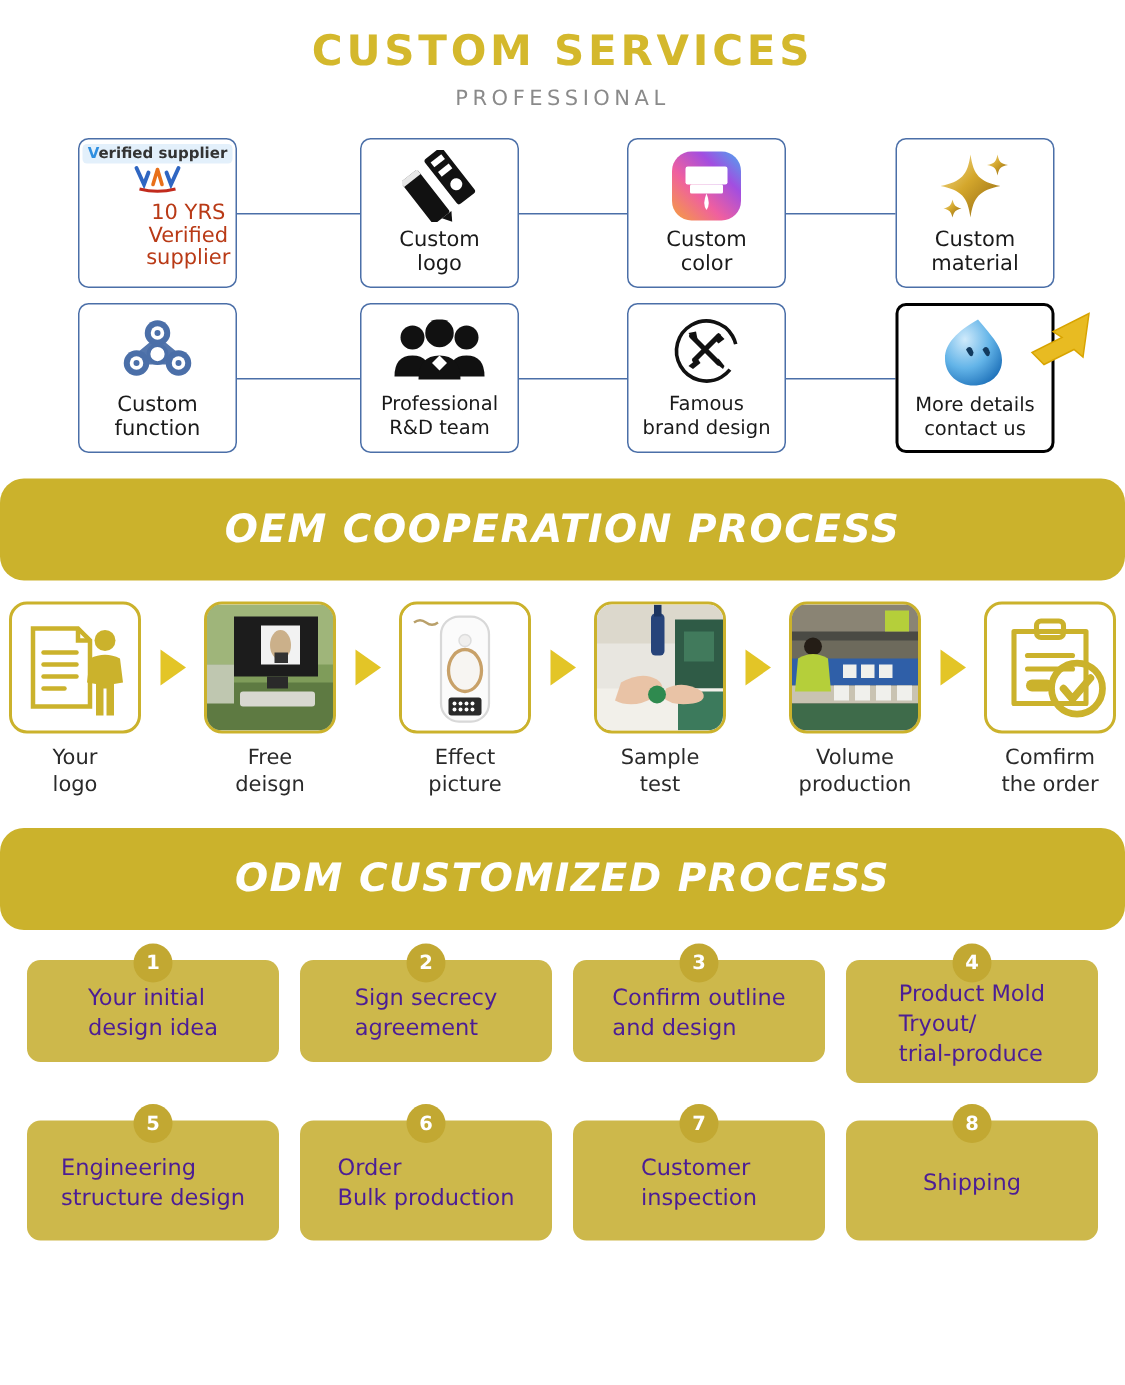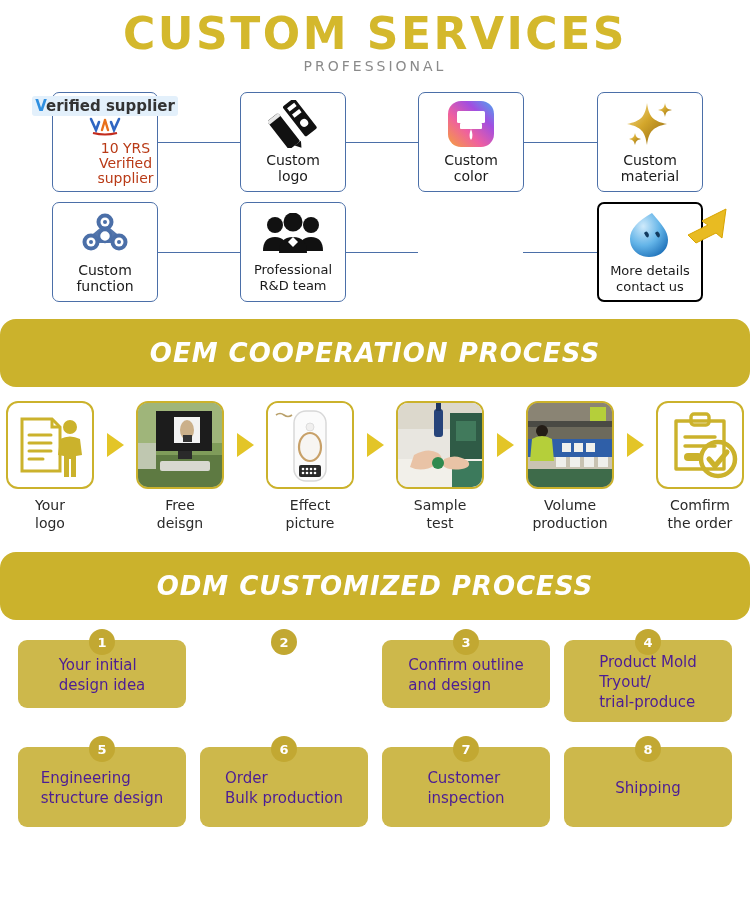--- a/index.html
+++ b/index.html
@@ -7,21 +7,21 @@
     width: 750px; height: 923px;
     background: #ffffff;
     font-family: "Liberation Sans", sans-serif;
     overflow: hidden;
     position: relative;
   }
 
   
   .header { text-align: center; padding-top: 14px; }
   .header-title {
-    font-size: 44px; font-weight: bold; color: #d4b82c;
+    font-size: 28px; font-weight: bold; color: #d4b82c;
     letter-spacing: 2.5px; line-height: 40px;
     font-family: "DejaVu Sans", sans-serif;
   }
   .header-sub {
     font-size: 14px; color: #8a8a8a; letter-spacing: 3px;
     margin-top: 4px; font-family: "DejaVu Sans", sans-serif;
   }
 
   
   .svc-section { position: relative; height: 235px; margin-top: 10px; }
@@ -47,21 +47,21 @@
     font-size: 14px; color: #1a1a1a; line-height: 16px;
     text-align: center; font-family: "DejaVu Sans", sans-serif;
   }
   .svc-label.small { font-size: 13px; }
 
   
   .vs-badge { width: 100%; height: 100%; padding-top: 3px;
     display: flex; flex-direction: column; align-items: center; }
   .vs-head {
     background: #e3f0fb; border-radius: 3px; padding: 1px 3px;
-    font-size: 15px; color: #333; font-weight: bold;
+    font-size: 10px; color: #333; font-weight: bold;
     font-family: "DejaVu Sans", sans-serif; white-space: nowrap;
   }
   .vs-head .v { color: #2f8fe0; }
   .vs-logo { margin: 1px 0 0 0; }
   .vs-text {
     color: #b93a16; font-size: 14px; line-height: 15px;
     text-align: center; font-family: "DejaVu Sans", sans-serif; margin-left: 41px;
   }
 
   
@@ -252,20 +252,35 @@
           <path d="M37 38 q0 -14 12 -14 q12 0 12 14 z" fill="#111"></path>
           <circle cx="31" cy="9" r="9.5" fill="#111"></circle>
           <path d="M17 40 q0 -16 14 -16 q14 0 14 16 z" fill="#111"></path>
           <path d="M31 24 l-5 5 l5 5 l5 -5 z" fill="#fff"></path>
         </svg>
       </div>
       <div class="svc-label small" style="white-space:pre-line">Professional
 R&amp;D team</div>
     </div>
 
+    <div class="svc-box" style="left:418px;">
+      <div class="svc-icon">
+        <svg width="50" height="50" viewBox="0 0 50 50">
+          <circle cx="25" cy="25" r="20" fill="none" stroke="#111" stroke-width="2.4" stroke-dasharray="100 18" transform="rotate(60 25 25)"></circle>
+          <path d="M15 15 L33 33" stroke="#111" stroke-width="3.4" stroke-linecap="round"></path>
+          <path d="M33 15 L17 31" stroke="#111" stroke-width="3.4" stroke-linecap="round"></path>
+          <path d="M13 13 l5 -1 l1 5 l-2 2 z" fill="#111"></path>
+          <path d="M31 33 l5 4 l1 -2 l-4 -5 z" fill="#111"></path>
+          <path d="M33 13 l4 4 l-4 3 l-3 -3 z" fill="#111"></path>
+          <path d="M13 35 l6 -5 l2 3 l-5 4 z" fill="#111"></path>
+        </svg>
+      </div>
+      <div class="svc-label small" style="white-space:pre-line">Famous
+brand design</div>
+    </div>
 
     <div class="svc-box red" style="left:597px;">
       <div class="svc-icon">
         <svg width="56" height="52" viewBox="0 0 56 52">
           <defs>
             <radialGradient id="dg" cx="0.35" cy="0.3" r="0.8">
               <stop offset="0%" stop-color="#cfeafb"></stop>
               <stop offset="55%" stop-color="#63b4e8"></stop>
               <stop offset="100%" stop-color="#1c6fb8"></stop>
             </radialGradient>
@@ -449,20 +464,22 @@
 <div class="odm-section">
 
   <div class="odm-row">
     <div class="odm-card-wrap">
       <div class="odm-num">1</div>
       <div class="odm-card">Your initial
 design idea</div>
     </div>
     <div class="odm-card-wrap">
       <div class="odm-num">2</div>
+      <div class="odm-card">Sign secrecy
+agreement</div>
     </div>
     <div class="odm-card-wrap">
       <div class="odm-num">3</div>
       <div class="odm-card">Confirm outline
 and design</div>
     </div>
     <div class="odm-card-wrap">
       <div class="odm-num">4</div>
       <div class="odm-card tall">Product Mold
 Tryout/

